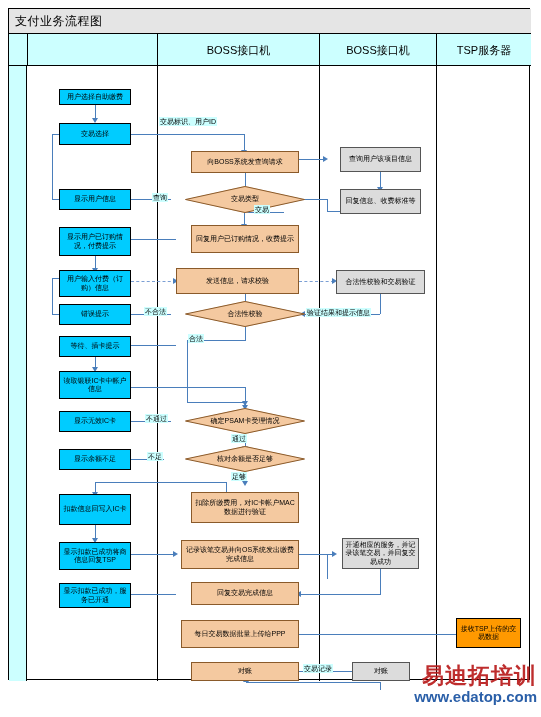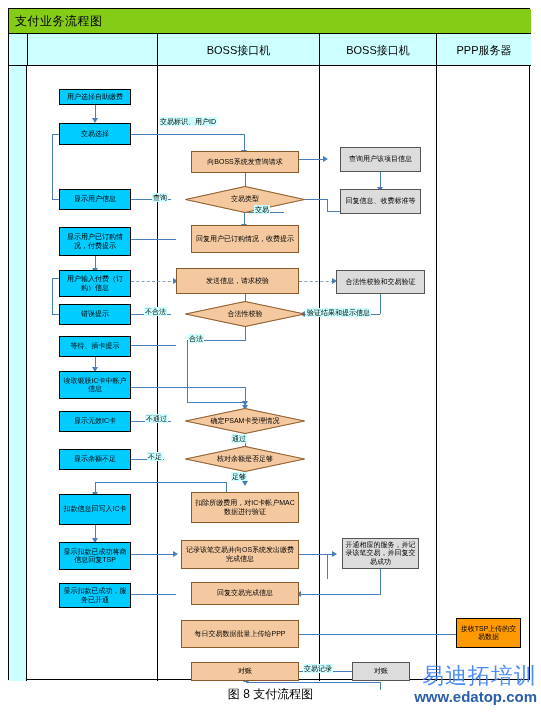--- a/index.html
+++ b/index.html
@@ -1,21 +1,21 @@
 <!DOCTYPE html>
 <html><head>
 <meta charset="utf-8">
 <style>
   html,body{margin:0;padding:0;background:#ffffff;}
   body{width:541px;height:717px;font-family:"Liberation Sans","DejaVu Sans",sans-serif;overflow:hidden;}
   #root{position:relative;width:541px;height:717px;}
 
   
   .frame{position:absolute;left:8px;top:8px;width:522px;height:672px;border:1px solid #000;background:#fff;box-sizing:border-box;}
-  .title-bar{position:absolute;left:0;top:0;width:522px;height:25px;background:#84cc16;border-bottom:1px solid #000;box-sizing:border-box;}
+  .title-bar{position:absolute;left:0;top:0;width:522px;height:25px;background:#e5e5e5;border-bottom:1px solid #000;box-sizing:border-box;}
   .title-bar span{position:absolute;left:6px;top:4px;font-size:12px;color:#000;letter-spacing:.5px;}
 
   .hdr-row{position:absolute;left:0;top:25px;width:522px;height:32px;background:#ccffff;border-bottom:1px solid #000;box-sizing:border-box;}
   .hdr-cell{position:absolute;top:0;height:32px;line-height:32px;text-align:center;font-size:11px;color:#000;box-sizing:border-box;}
   .hdr-sep{position:absolute;top:25px;width:1px;background:#000;}
 
   .leftband{position:absolute;left:0;top:57px;width:18px;height:615px;background:#ccffff;border-right:1px solid #000;box-sizing:border-box;}
   .vline{position:absolute;top:57px;width:1px;height:615px;background:#000;}
 
   
@@ -40,38 +40,38 @@
   .arw-d{border-left:3px solid transparent;border-right:3px solid transparent;border-top:5px solid #4a7ebb;}
   .arw-u{border-left:3px solid transparent;border-right:3px solid transparent;border-bottom:5px solid #4a7ebb;}
 
   .elabel{position:absolute;font-size:7px;color:#000;background:#ccffff;padding:0 1px;white-space:nowrap;line-height:9px;}
 
   
   .caption{position:absolute;left:0;top:686px;width:541px;text-align:center;font-size:12px;color:#000;}
 
   
   .wm{position:absolute;right:4px;top:664px;width:176px;text-align:right;}
-  .wm .wm1{font-size:22px;font-weight:normal;color:#3b82f6;letter-spacing:1px;line-height:24px;opacity:.92;}
+  .wm .wm1{font-size:22px;font-weight:bold;color:#b91c1c;letter-spacing:1px;line-height:24px;opacity:.92;}
   .wm .wm2{font-size:15px;font-weight:bold;color:#2a5fa8;line-height:17px;}
 </style>
 </head>
 <body>
 
 <div id="root">
 
   <div class="frame">
 
     <div class="title-bar">
       <span>支付业务流程图</span>
     </div>
 
     <div class="hdr-row">
       <div class="hdr-cell" style="left:149px;width:161px;">BOSS接口机</div>
       <div class="hdr-cell" style="left:311px;width:116px;">BOSS接口机</div>
-      <div class="hdr-cell" style="left:428px;width:94px;">PPP服务器</div>
+      <div class="hdr-cell" style="left:428px;width:94px;">TSP服务器</div>
       <div class="hdr-sep" style="left:18px;height:32px;top:0;"></div>
       <div class="hdr-sep" style="left:148px;height:32px;top:0;"></div>
       <div class="hdr-sep" style="left:310px;height:32px;top:0;"></div>
       <div class="hdr-sep" style="left:427px;height:32px;top:0;"></div>
     </div>
 
     <div class="leftband"></div>
     <div class="vline" style="left:148px;"></div>
     <div class="vline" style="left:310px;"></div>
     <div class="vline" style="left:427px;"></div>
@@ -267,15 +267,14 @@
     <div class="elabel" style="left:222px;top:463px;">足够</div>
     <div class="elabel" style="left:294px;top:655px;">交易记录</div>
 
   </div>
 
   <div class="wm">
     <div class="wm1">易迪拓培训</div>
     <div class="wm2">www.edatop.com</div>
   </div>
 
-  <div class="caption">图 8 支付流程图</div>
 
 </div>
 
 </body></html>

